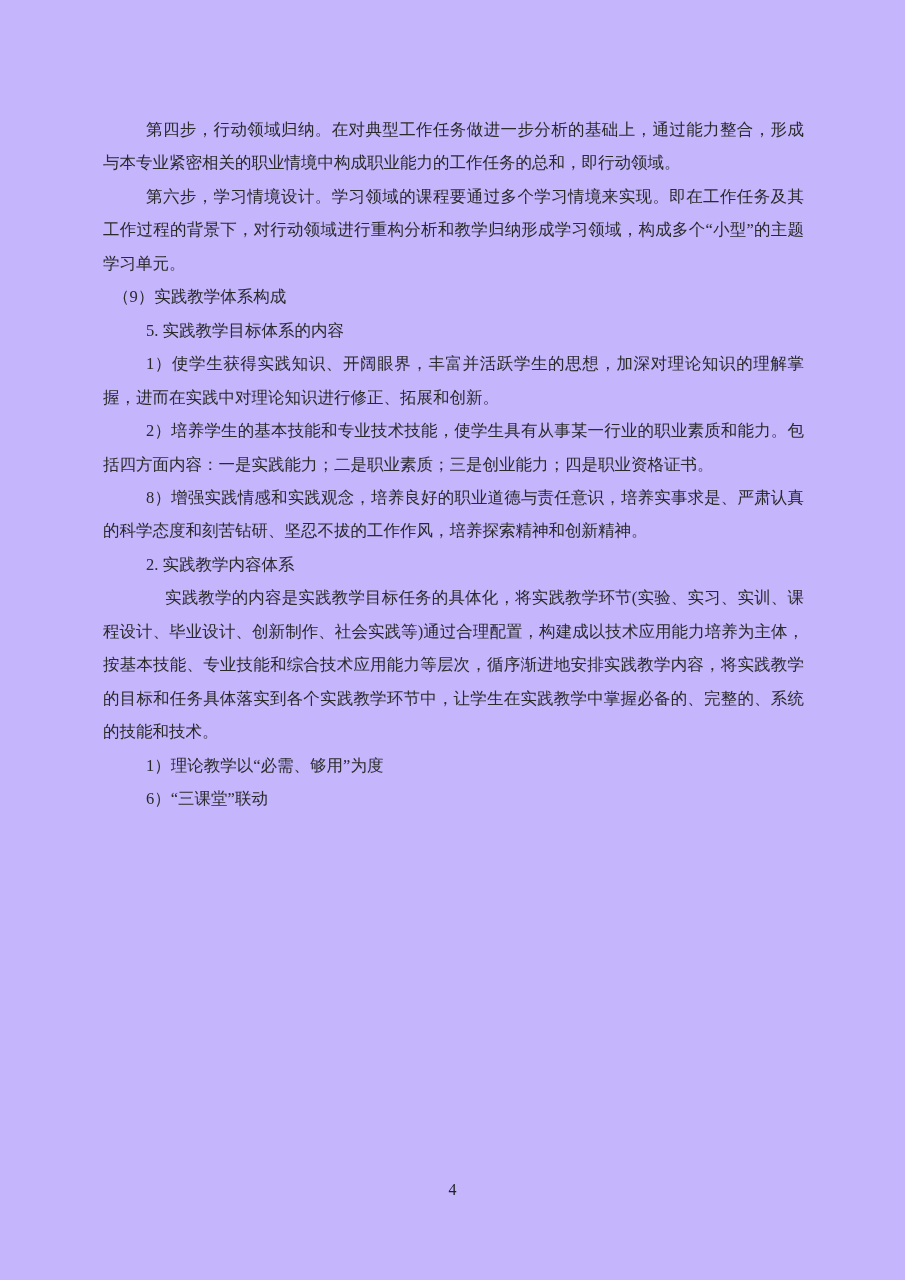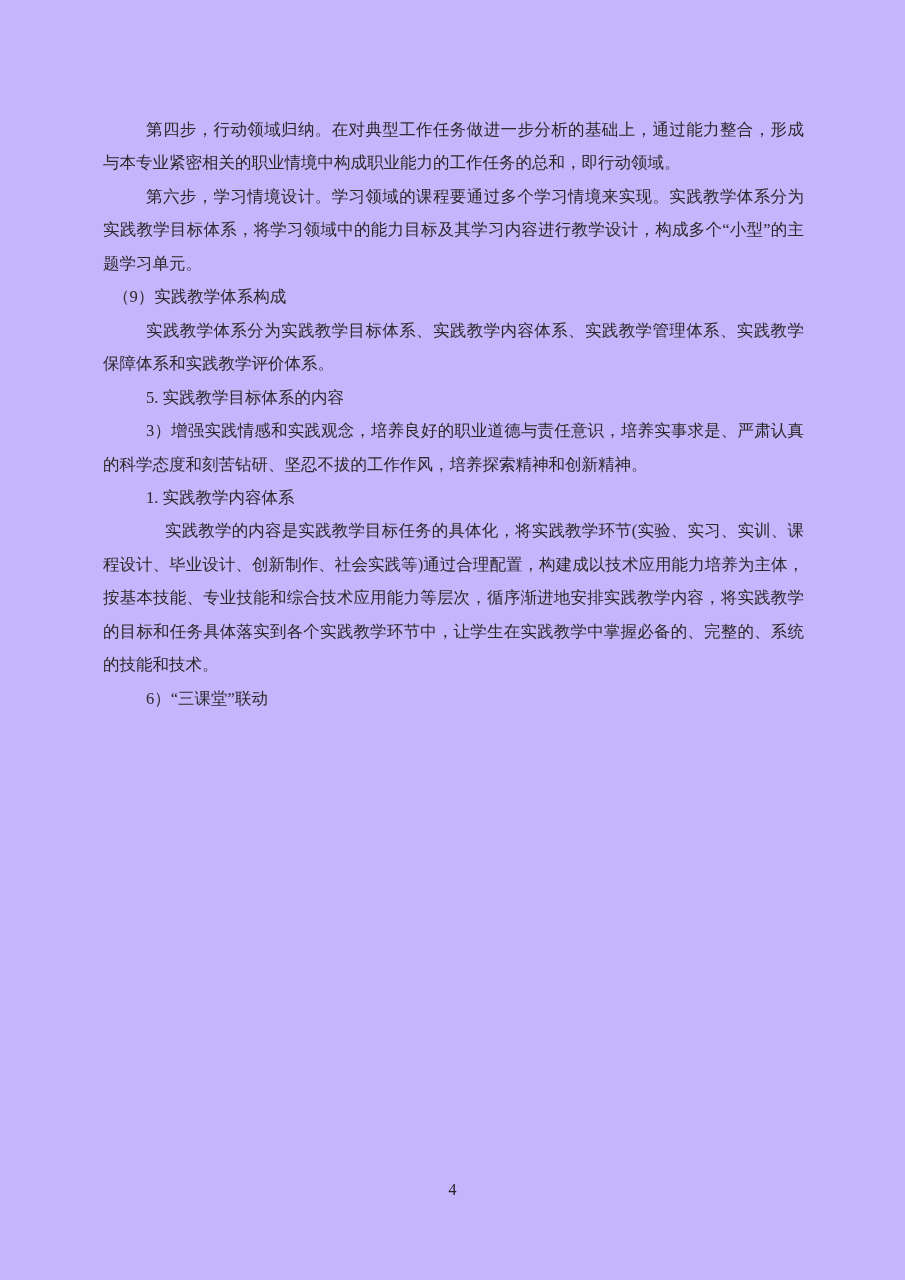--- a/index.html
+++ b/index.html
@@ -44,23 +44,25 @@
     line-height: 20px;
     color: #222222;
   }
 </style>
 </head>
 <body>
 
 <div class="page">
   <div class="content">
     <p class="ind-2">第四步，行动领域归纳。在对典型工作任务做进一步分析的基础上，通过能力整合，形成与本专业紧密相关的职业情境中构成职业能力的工作任务的总和，即行动领域。</p>
-    <p class="ind-2">第六步，学习情境设计。学习领域的课程要通过多个学习情境来实现。实践教学体系分为实践教学目标体系，将学习领域中的能力目标及其学习内容进行教学设计，构成多个“小型”的主题学习单元。</p>
+    <p class="ind-2">第六步，学习情境设计。学习领域的课程要通过多个学习情境来实现。即在工作任务及其工作过程的背景下，对行动领域进行重构分析和教学归纳形成学习领域，构成多个“小型”的主题学习单元。</p>
     <p class="ind-sm">（9）实践教学体系构成</p>
-    <p class="ind-2">实践教学体系分为实践教学目标体系、实践教学内容体系、实践教学管理体系、实践教学保障体系和实践教学评价体系。</p>
     <p class="ind-2">5. 实践教学目标体系的内容</p>
-    <p class="ind-2">3）增强实践情感和实践观念，培养良好的职业道德与责任意识，培养实事求是、严肃认真的科学态度和刻苦钻研、坚忍不拔的工作作风，培养探索精神和创新精神。</p>
-    <p class="ind-2">1. 实践教学内容体系</p>
+    <p class="ind-2">1）使学生获得实践知识、开阔眼界，丰富并活跃学生的思想，加深对理论知识的理解掌握，进而在实践中对理论知识进行修正、拓展和创新。</p>
+    <p class="ind-2">2）培养学生的基本技能和专业技术技能，使学生具有从事某一行业的职业素质和能力。包括四方面内容：一是实践能力；二是职业素质；三是创业能力；四是职业资格证书。</p>
+    <p class="ind-2">8）增强实践情感和实践观念，培养良好的职业道德与责任意识，培养实事求是、严肃认真的科学态度和刻苦钻研、坚忍不拔的工作作风，培养探索精神和创新精神。</p>
+    <p class="ind-2">2. 实践教学内容体系</p>
     <p class="ind-3">实践教学的内容是实践教学目标任务的具体化，将实践教学环节(实验、实习、实训、课程设计、毕业设计、创新制作、社会实践等)通过合理配置，构建成以技术应用能力培养为主体，按基本技能、专业技能和综合技术应用能力等层次，循序渐进地安排实践教学内容，将实践教学的目标和任务具体落实到各个实践教学环节中，让学生在实践教学中掌握必备的、完整的、系统的技能和技术。</p>
+    <p class="ind-2">1）理论教学以“必需、够用”为度</p>
     <p class="ind-2">6）“三课堂”联动</p>
   </div>
   <div class="page-number">4</div>
 </div>
 
 </body></html>

